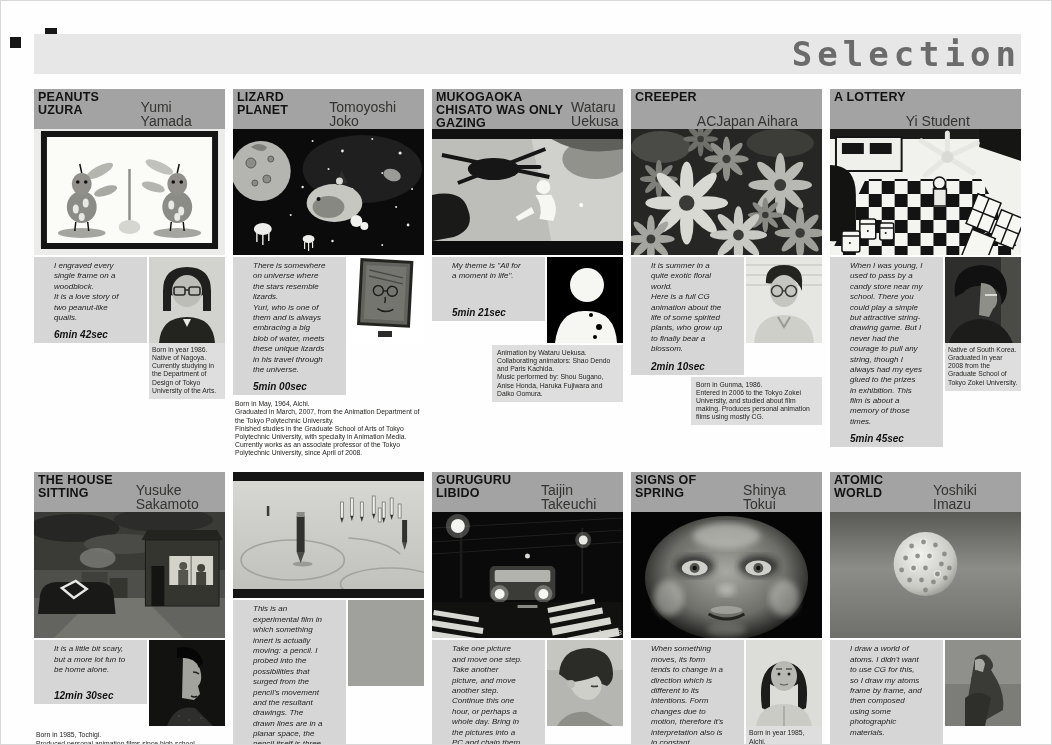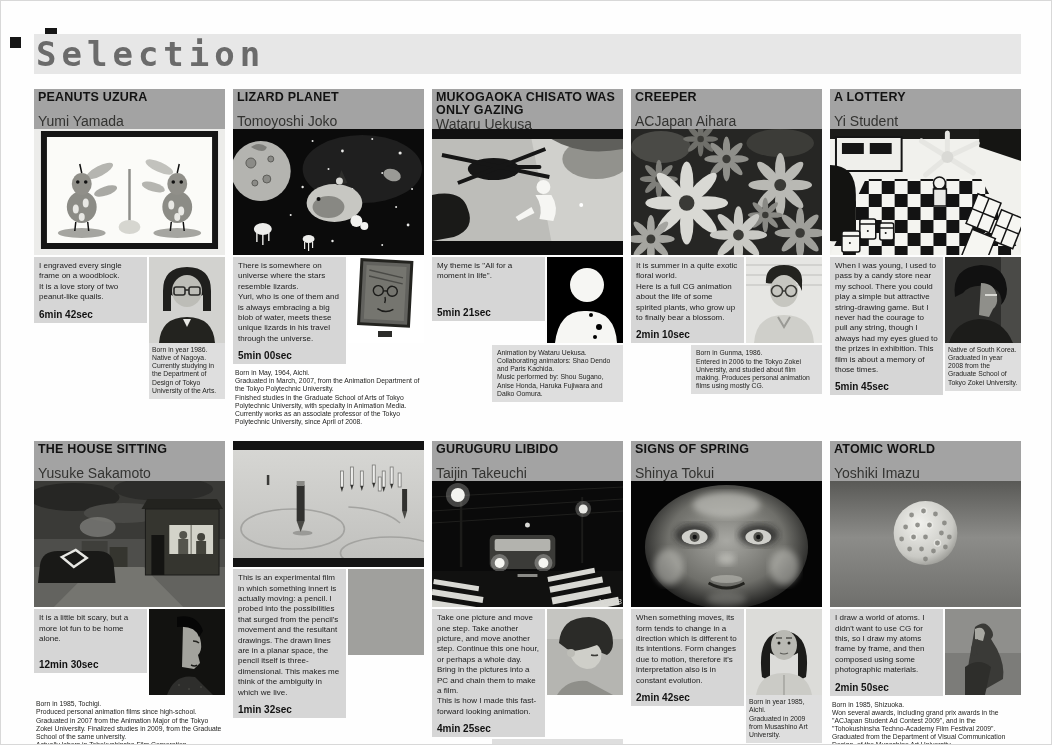--- a/index.html
+++ b/index.html
@@ -1,36 +1,36 @@
 <!DOCTYPE html>
 <html><head>
 <meta charset="utf-8">
 <style>
   html,body{margin:0;padding:0;background:#ffffff;}
   .page{position:relative;width:1052px;height:745px;background:#fefefe;overflow:hidden;
         font-family:"Liberation Sans",sans-serif;color:#1a1a1a;box-sizing:border-box;border:1px solid #d8d8d8;}
   
   .header-band{position:absolute;left:33px;top:33px;width:987px;height:40px;background:#e7e7e7;}
   .page-title{font-family:"DejaVu Sans Mono",monospace;font-weight:bold;font-size:34px;
-              line-height:40px;color:#6b6b6b;letter-spacing:5px;padding-left:2px;display:block;}
+              line-height:40px;color:#6b6b6b;letter-spacing:5px;padding-left:2px;display:block;text-align:right;}
   .px{position:absolute;background:#161616;}
   
   .grid{position:absolute;left:33px;top:88px;width:987px;display:grid;
         grid-template-columns:repeat(5,1fr);column-gap:8px;row-gap:12px;}
   .cell{display:flex;flex-direction:column;min-width:0;}
-  .cell-head{background:#a3a3a3;height:40px;box-sizing:border-box;padding:2px 4px 1px;display:flex;flex-direction:column;}
+  .cell-head{background:#a3a3a3;height:40px;box-sizing:border-box;padding:2px 4px 1px;display:flex;flex-direction:row;}
   .film-title{margin:0;font-weight:bold;font-size:12.5px;line-height:1.02;color:#121212;letter-spacing:.2px;}
   .film-author{margin-top:auto;text-align:left;font-size:14px;color:#333331;line-height:1;}
   .thumb{position:relative;height:126px;background:#000;flex:none;margin-top:2px;}
   .thumb svg{display:block;width:100%;height:100%;}
   .thumb-caption{position:absolute;bottom:1px;left:0;right:0;text-align:right;
                  font-size:8px;color:#d6d6d2;letter-spacing:1px;}
   .info{display:flex;align-items:flex-start;margin-top:2px;}
-  .desc-wrap{flex:1;min-width:0;background:#d6d6d6;min-height:64px;padding:4px 5px 3px;
-             box-sizing:border-box;display:flex;flex-direction:column;margin-right:2px;}
+  .desc-wrap{flex:1;min-width:0;background:#d6d6d6;min-height:64px;padding:4px 20px 3px;
+             box-sizing:border-box;display:flex;flex-direction:column;margin-right:2px;font-style:italic;}
   .desc{margin:0;font-size:8px;line-height:1.3;white-space:pre-line;color:#1c1c1c;}
   .duration{margin-top:auto;padding-top:6px;font-weight:bold;font-size:10px;color:#111;}
   .side{width:76px;flex:none;display:flex;flex-direction:column;}
   .portrait{width:76px;height:86px;flex:none;}
   .portrait svg{display:block;width:100%;height:100%;}
   .bio{margin:0;font-size:6.8px;line-height:1.2;color:#242422;white-space:pre-line;}
   .bio-side{background:#dedede;padding:3px 3px 4px;}
   .bio-offset{margin-left:60px;background:#dedede;padding:4px 5px;margin-top:2px;}
   .bio-full{padding:3px 2px;margin-top:2px;}
 </style>

